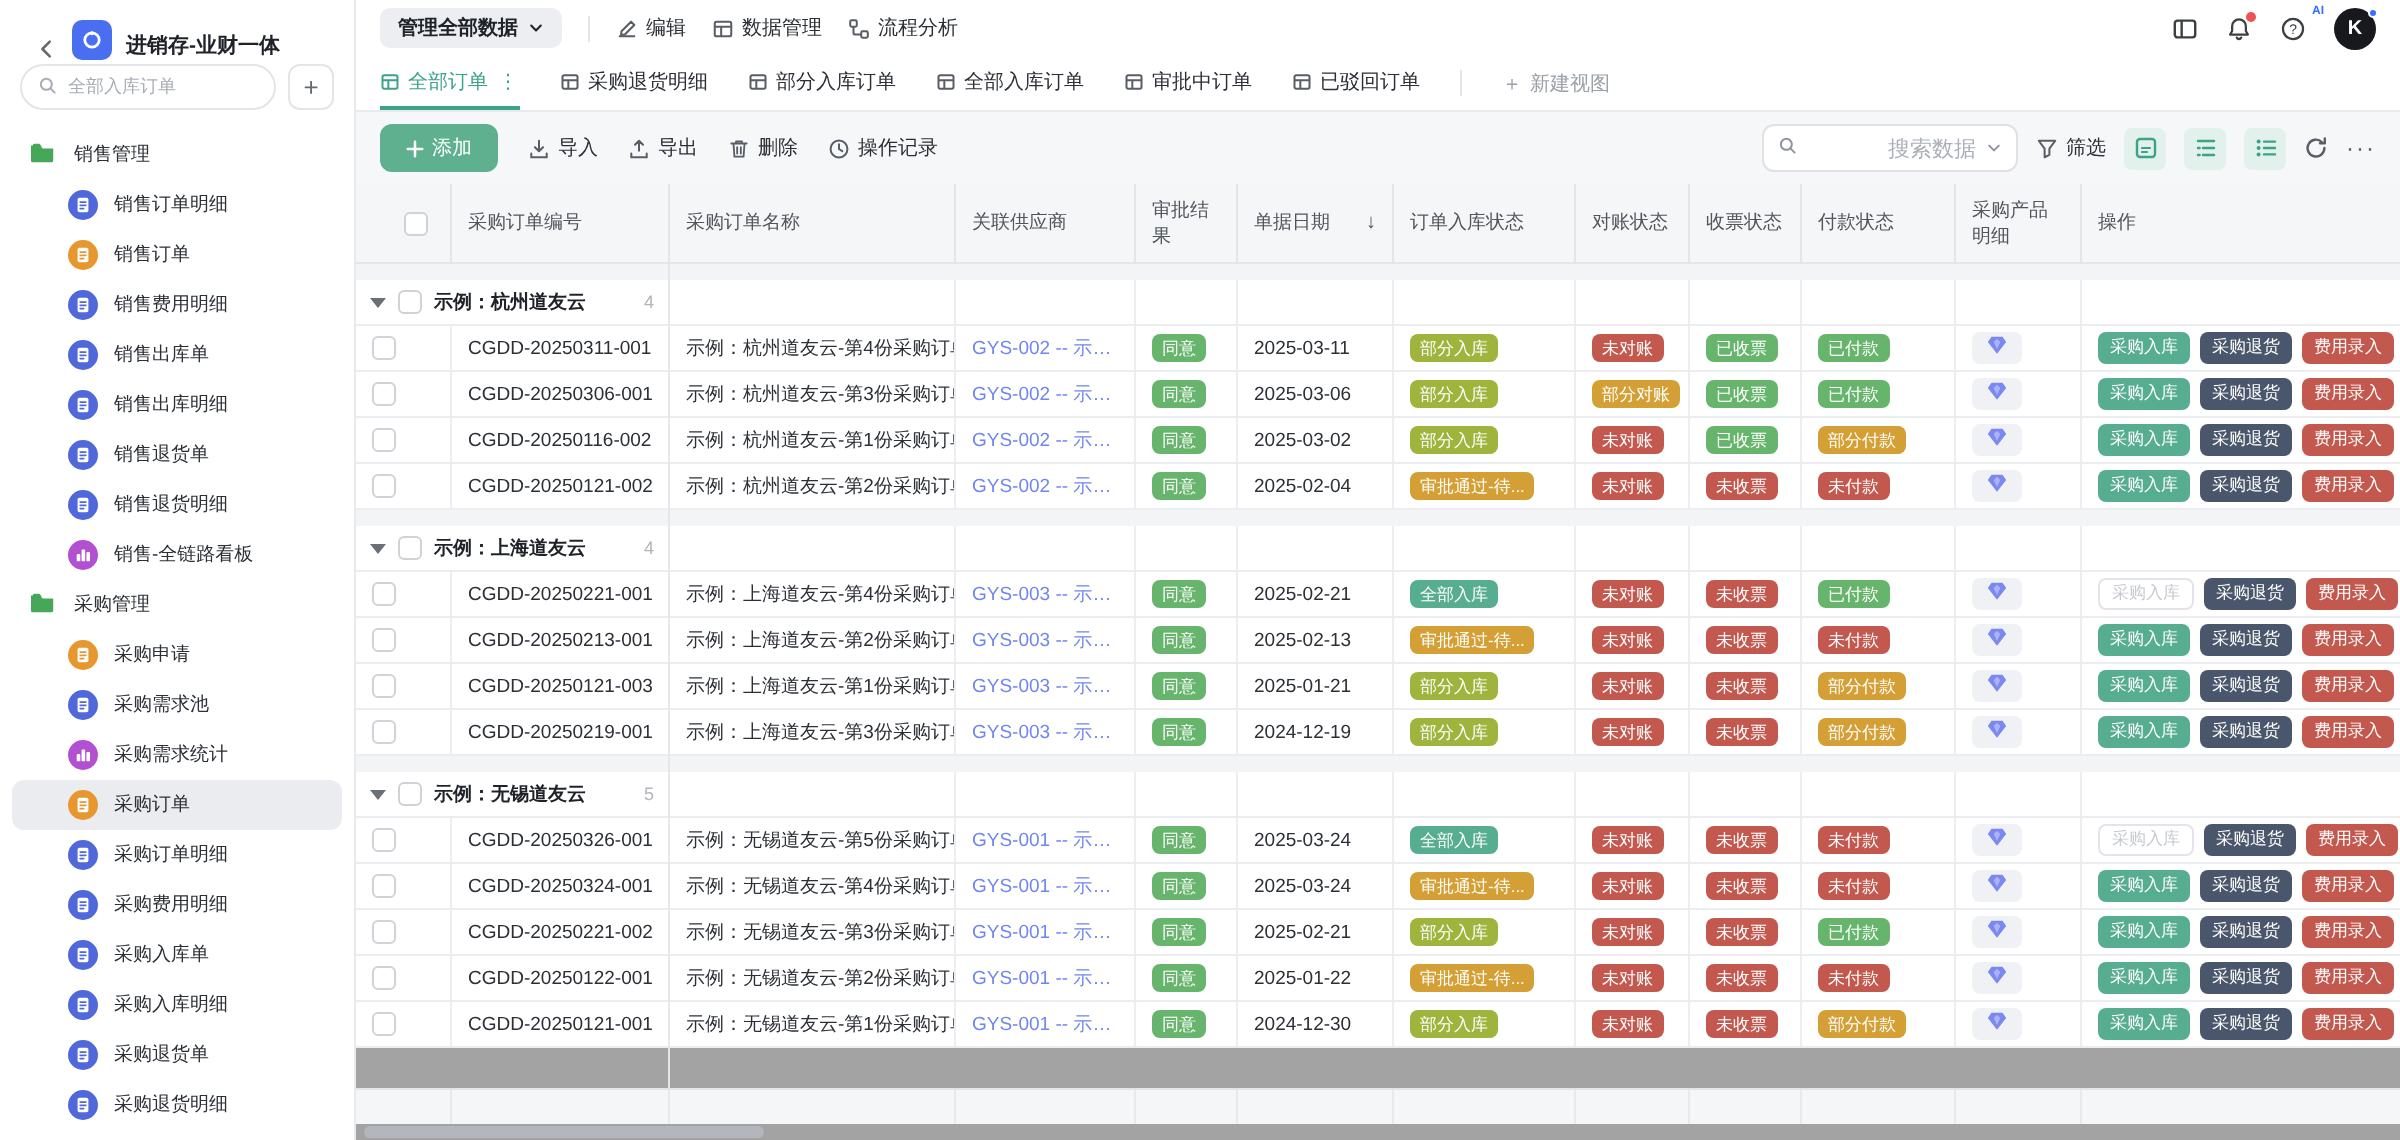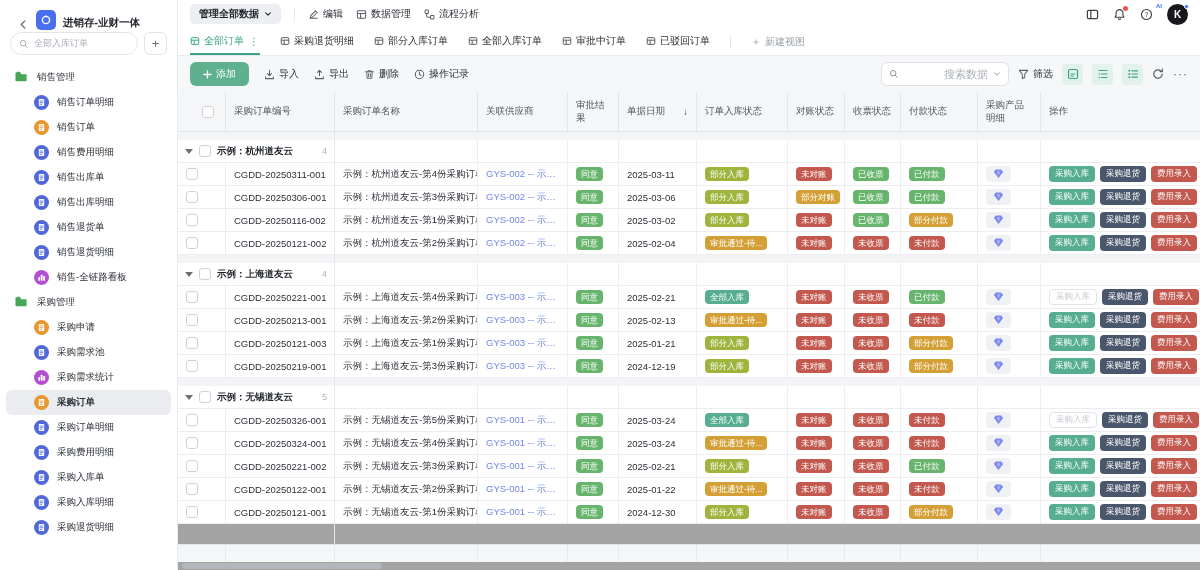--- a/index.html
+++ b/index.html
@@ -13,21 +13,21 @@
   .back-ic { color:#646a72; display:flex; }
   .app-ic { width:20px; height:20px; border-radius:5px; background:var(--appblue); display:flex; align-items:center; justify-content:center; }
   .sb-title { font-size:10.5px; font-weight:bold; color:#1f2329; }
   .sb-search { display:flex; align-items:center; gap:6px; padding:2px 10px 6px 10px; }
   .search-box { flex:1; height:23px; border:1px solid #e3e5e8; border-radius:12px; display:flex; align-items:center; gap:5px; padding:0 8px; background:#fff; }
   .search-ph { font-size:9px; color:#a8adb5; }
   .add-sq { width:23px; height:23px; border:1px solid #e3e5e8; border-radius:6px; background:#fff; color:#646a72; font-size:13px; line-height:21px; text-align:center; }
   .sb-nav { flex:1; overflow:hidden; padding-top:4px; }
   .sb-sec { height:25px; display:flex; align-items:center; gap:9px; padding-left:15px; font-size:9.5px; font-weight:500; color:#2b2f36; }
   .sb-item { height:25px; display:flex; align-items:center; gap:8px; padding-left:28px; margin:0 6px; border-radius:6px; font-size:9.5px; color:#2b2f36; }
-  .sb-item.active { background:#eaecef;font-weight:bold; }
+  .sb-item.active { background:#eaecef; }
   .ic-cir { width:15px; height:15px; border-radius:50%; display:flex; align-items:center; justify-content:center; flex:none; }
 
   
   .main { flex:1; display:flex; flex-direction:column; min-width:0; }
   .topbar { height:28px; display:flex; align-items:center; gap:13px; padding:0 12px; }
   .manage-pill { height:20px; background:#eceef1; border:none; border-radius:5px; padding:0 9px; font-size:10px; font-weight:bold; color:#1f2329; display:flex; align-items:center; gap:5px; font-family:inherit; }
   .vdiv { width:1px; height:13px; background:#e3e5e8; }
   .top-act { display:flex; align-items:center; gap:4px; font-size:10px; color:#2b2f36; }
   .top-act svg { color:#595e66; }
   .top-right { margin-left:auto; display:flex; align-items:center; gap:14px; color:#3c4043; }
@@ -280,20 +280,29 @@
           </span>
       <span>采购入库明细</span>
         </div>
         <div class="sb-item">
       <span class="ic-cir" style="background:#5068d9">
             <svg width="9" height="9" viewBox="0 0 10 10">
               <rect x="2" y="1" width="6" height="8" rx="1" fill="#fff"></rect>
               <path d="M3.4 3.4h3.2M3.4 5.2h3.2M3.4 7h2" stroke="#5068d9" stroke-width="0.9" stroke-linecap="round"></path>
             </svg>
           </span>
+      <span>采购退货单</span>
+        </div>
+        <div class="sb-item">
+      <span class="ic-cir" style="background:#5068d9">
+            <svg width="9" height="9" viewBox="0 0 10 10">
+              <rect x="2" y="1" width="6" height="8" rx="1" fill="#fff"></rect>
+              <path d="M3.4 3.4h3.2M3.4 5.2h3.2M3.4 7h2" stroke="#5068d9" stroke-width="0.9" stroke-linecap="round"></path>
+            </svg>
+          </span>
       <span>采购退货明细</span>
         </div>
       </nav>
   </aside>
 
   <main class="main">
 
     <div class="topbar">
       <button class="manage-pill">
         <span>管理全部数据</span>

